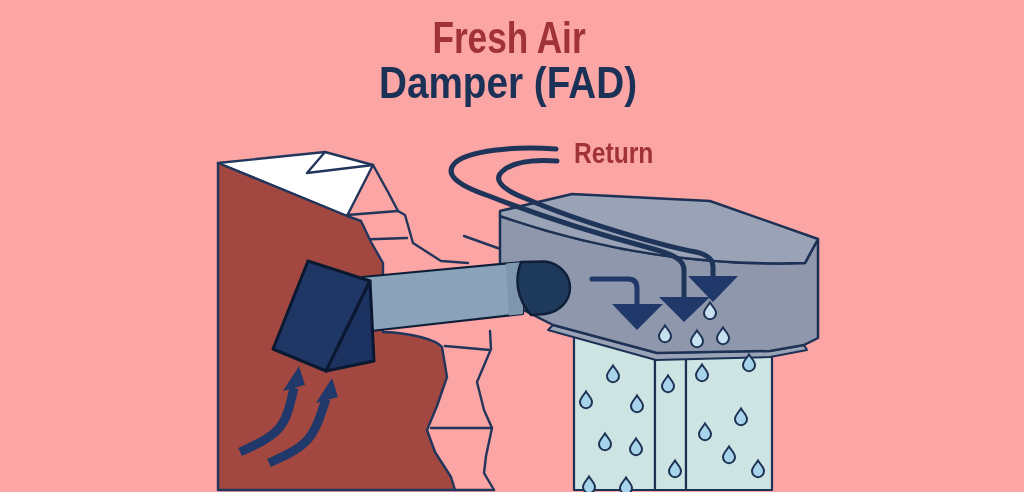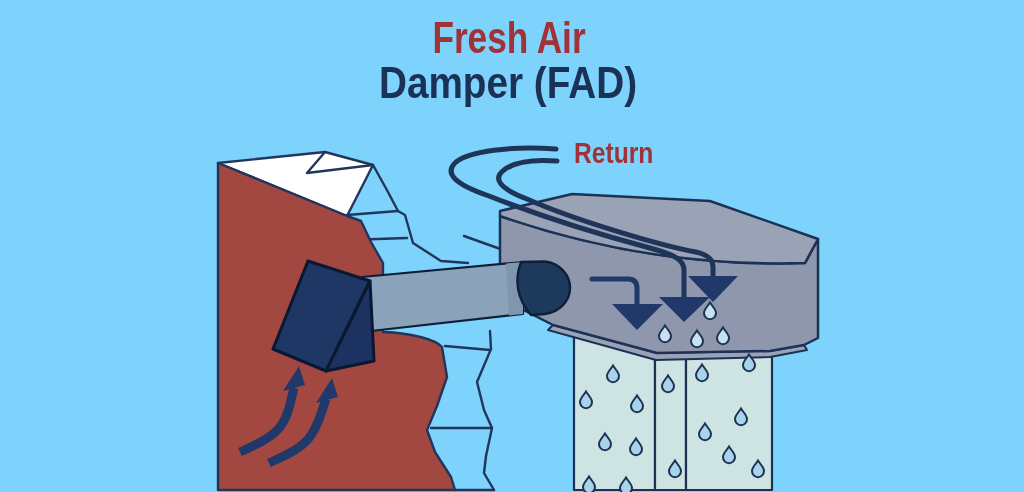--- a/index.html
+++ b/index.html
@@ -1,19 +1,19 @@
 <!DOCTYPE html>
 <html><head>
 <meta charset="utf-8">
 <style>
   html,body{margin:0;padding:0;background:#ffffff;}
   .stage{
     position:relative;
     width:1024px;height:492px;
-    background:#7dd3fc;
+    background:#fca5a5;
     overflow:hidden;
     font-family:"Liberation Sans", sans-serif;
   }
   svg{display:block;}
   text{font-family:"Liberation Sans", sans-serif;font-weight:bold;}
   .title-line1{font-size:44px;}
   .title-line2{font-size:44px;}
   .return-label{font-size:29px;}
 </style>
 </head>

